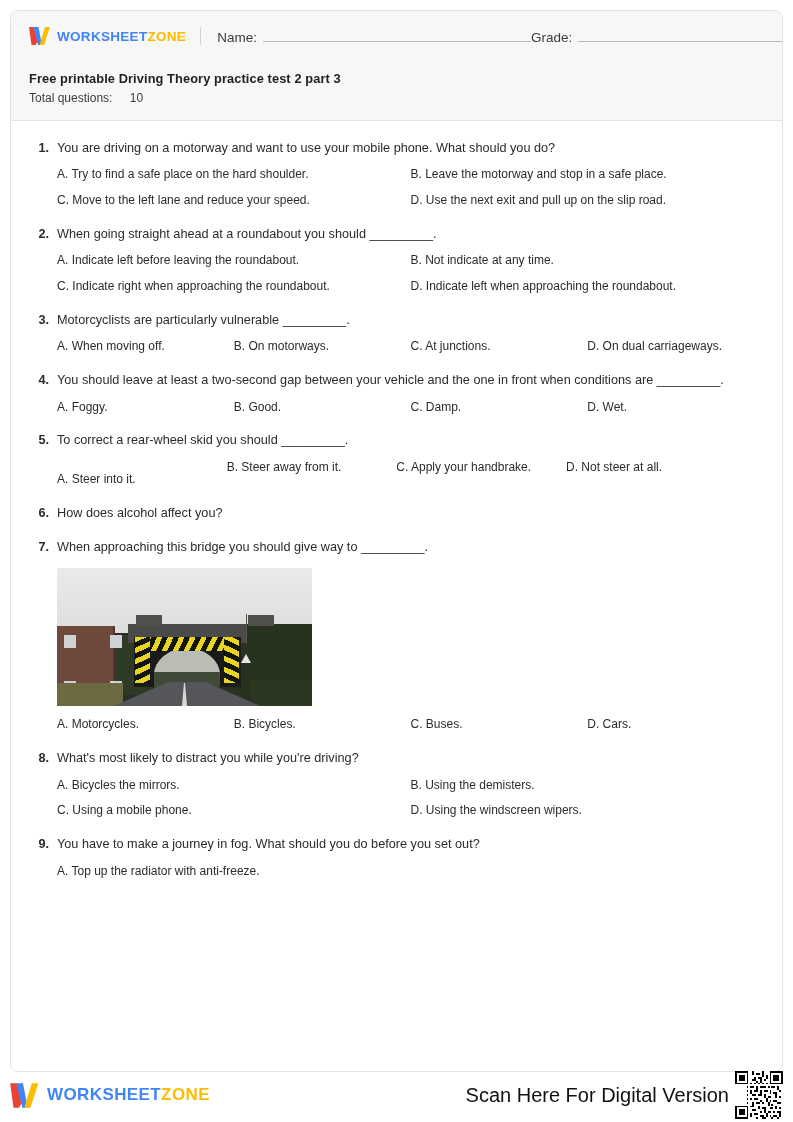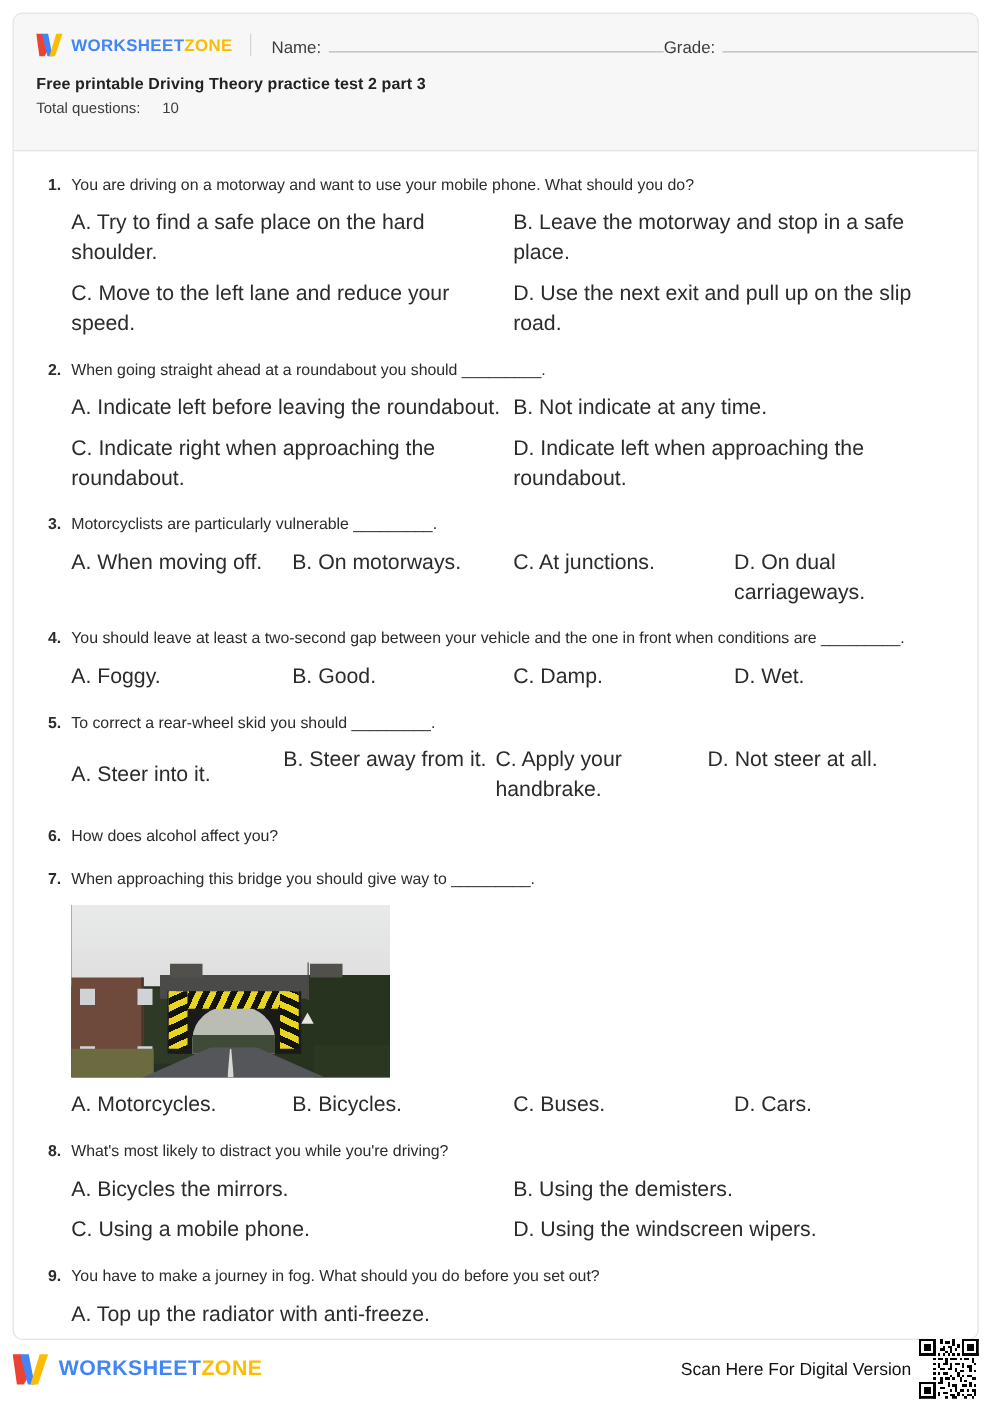--- a/index.html
+++ b/index.html
@@ -90,21 +90,21 @@
   .field-name { margin-left: 2px; }
   .field-grade { margin-left: auto; padding-right: 6px; }
 
   .title-block {
     padding: 12px 18px 0 18px;
   }
   .sheet-title {
     font-size: 12.8px;
     font-weight: bold;
     color: #222;
-    margin: 0 0 5px 0;
+    margin: 12px 0 5px 0;
     letter-spacing: 0.1px;
   }
   .total-row {
     font-size: 12px;
     color: #3c3c3c;
   }
   .total-row .tq-label { margin-right: 14px; }
 
   
   .body {
@@ -135,21 +135,21 @@
   .opts {
     margin-top: 9px;
     padding-left: 28px;
   }
   .opt-row {
     display: flex;
     margin-bottom: 9px;
   }
   .opt-row:last-child { margin-bottom: 0; }
   .opt {
-    font-size: 17px;
+    font-size: 12px;
     line-height: 1.4;
     color: #2b2b2b;
     box-sizing: border-box;
     padding-right: 3px;
   }
   
   .cols2 .opt { width: 50%; }
   
   .cols4 .opt { width: 25%; }
   
@@ -276,21 +276,21 @@
     gap: 7px;
   }
   .footer-logo .logo-text { font-size: 17px; letter-spacing: 0.4px; }
   .footer-scan {
     margin-left: auto;
     display: flex;
     align-items: center;
     gap: 6px;
   }
   .scan-text {
-    font-size: 14px;
+    font-size: 20px;
     color: #111;
     text-align: right;
   }
   .qr {
     width: 48px;
     height: 48px;
     flex: 0 0 48px;
     display: block;
   }
 </style>

